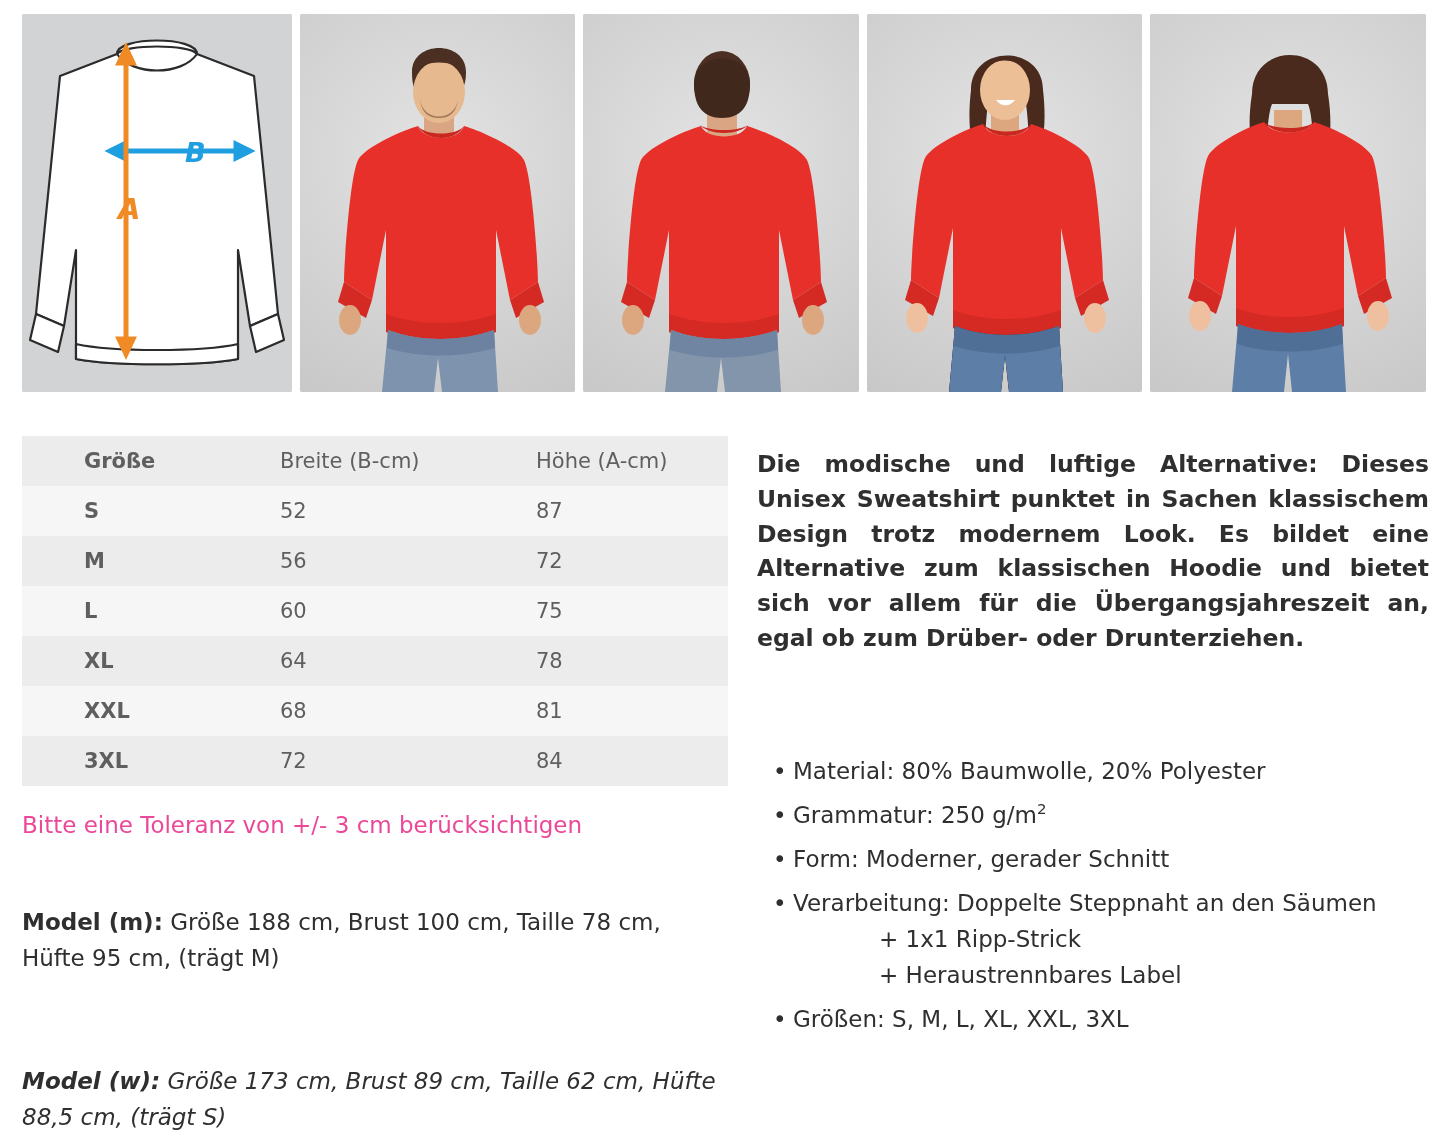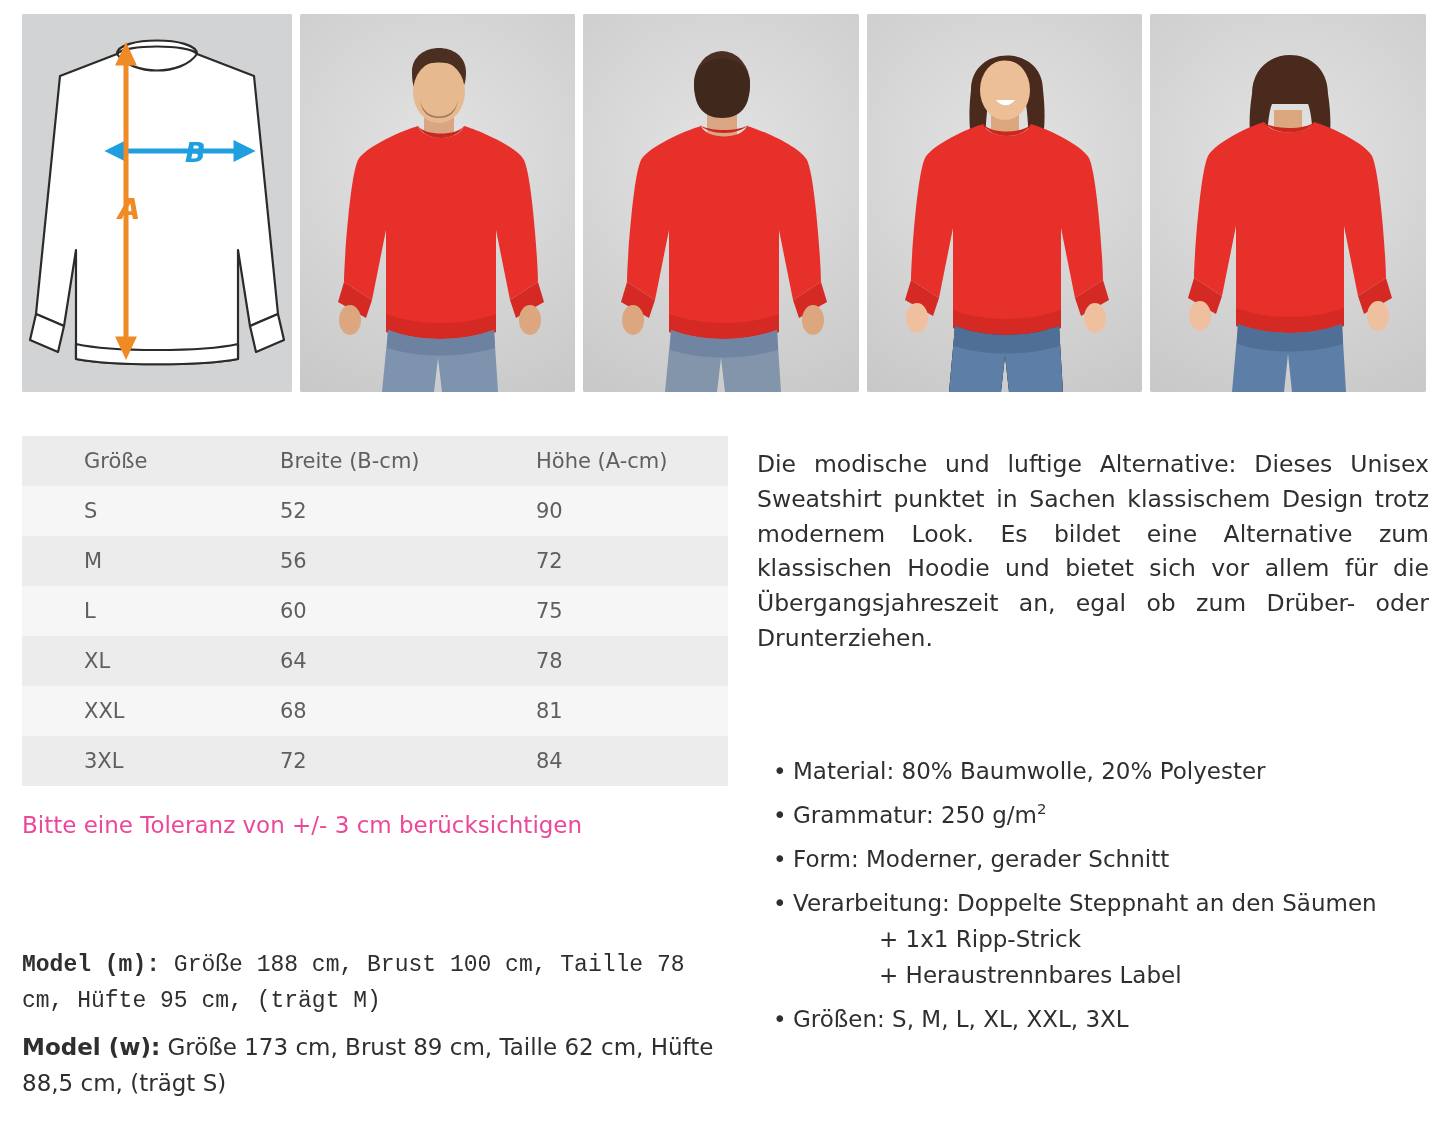--- a/index.html
+++ b/index.html
@@ -55,21 +55,21 @@
     color: #5f5f5f;
   }
   .size-table th,
   .size-table td {
     text-align: left;
     font-weight: normal;
     padding: 13px 0 13px 60px;
     border: none;
   }
   .size-table th:first-child,
-  .size-table td:first-child { padding-left: 62px; width: 196px; }
+  .size-table td:first-child { padding-left: 62px; width: 196px; font-weight: bold; }
   .size-table th:nth-child(2),
   .size-table td:nth-child(2) { padding-left: 0; width: 256px; margin-top: 12px; }
   .size-table th:nth-child(3),
   .size-table td:nth-child(3) { padding-left: 0; }
   .size-table thead tr { background: #ececec; }
   .size-table tbody tr:nth-child(odd)  { background: #f6f6f6; }
   .size-table tbody tr:nth-child(even) { background: #ececec; }
 
   .tolerance {
     position: absolute;
@@ -80,34 +80,35 @@
   }
 
   .model-info {
     position: absolute;
     left: 22px;
     font-size: 23px;
     line-height: 1.55;
     color: #2f2f2f;
     width: 700px;
   }
-  .model-info.m { top: 948px; font-family: Liberation Mono, monospace; }
-  .model-info.w { top: 1030px; }
+  .model-info.m { top: 905px; }
+  .model-info.w { top: 1064px; font-style: italic; }
   .model-info b { font-weight: bold; }
 
   
   .desc {
     position: absolute;
     left: 757px;
     top: 447px;
     width: 672px;
     font-size: 23.5px;
     line-height: 1.48;
     color: #2f2f2f;
     text-align: justify;
+    font-weight: bold;
   }
   .features {
     position: absolute;
     left: 757px;
     top: 740px;
     width: 680px;
     font-size: 23px;
     line-height: 1.52;
     color: #2f2f2f;
     list-style: none;
@@ -290,21 +291,21 @@
     <tr>
       <th>Größe</th>
       <th>Breite (B-cm)</th>
       <th>Höhe (A-cm)</th>
     </tr>
   </thead>
   <tbody>
     <tr>
       <td>S</td>
       <td>52</td>
-      <td>90</td>
+      <td>87</td>
     </tr>
     <tr>
       <td>M</td>
       <td>56</td>
       <td>72</td>
     </tr>
     <tr>
       <td>L</td>
       <td>60</td>
       <td>75</td>

